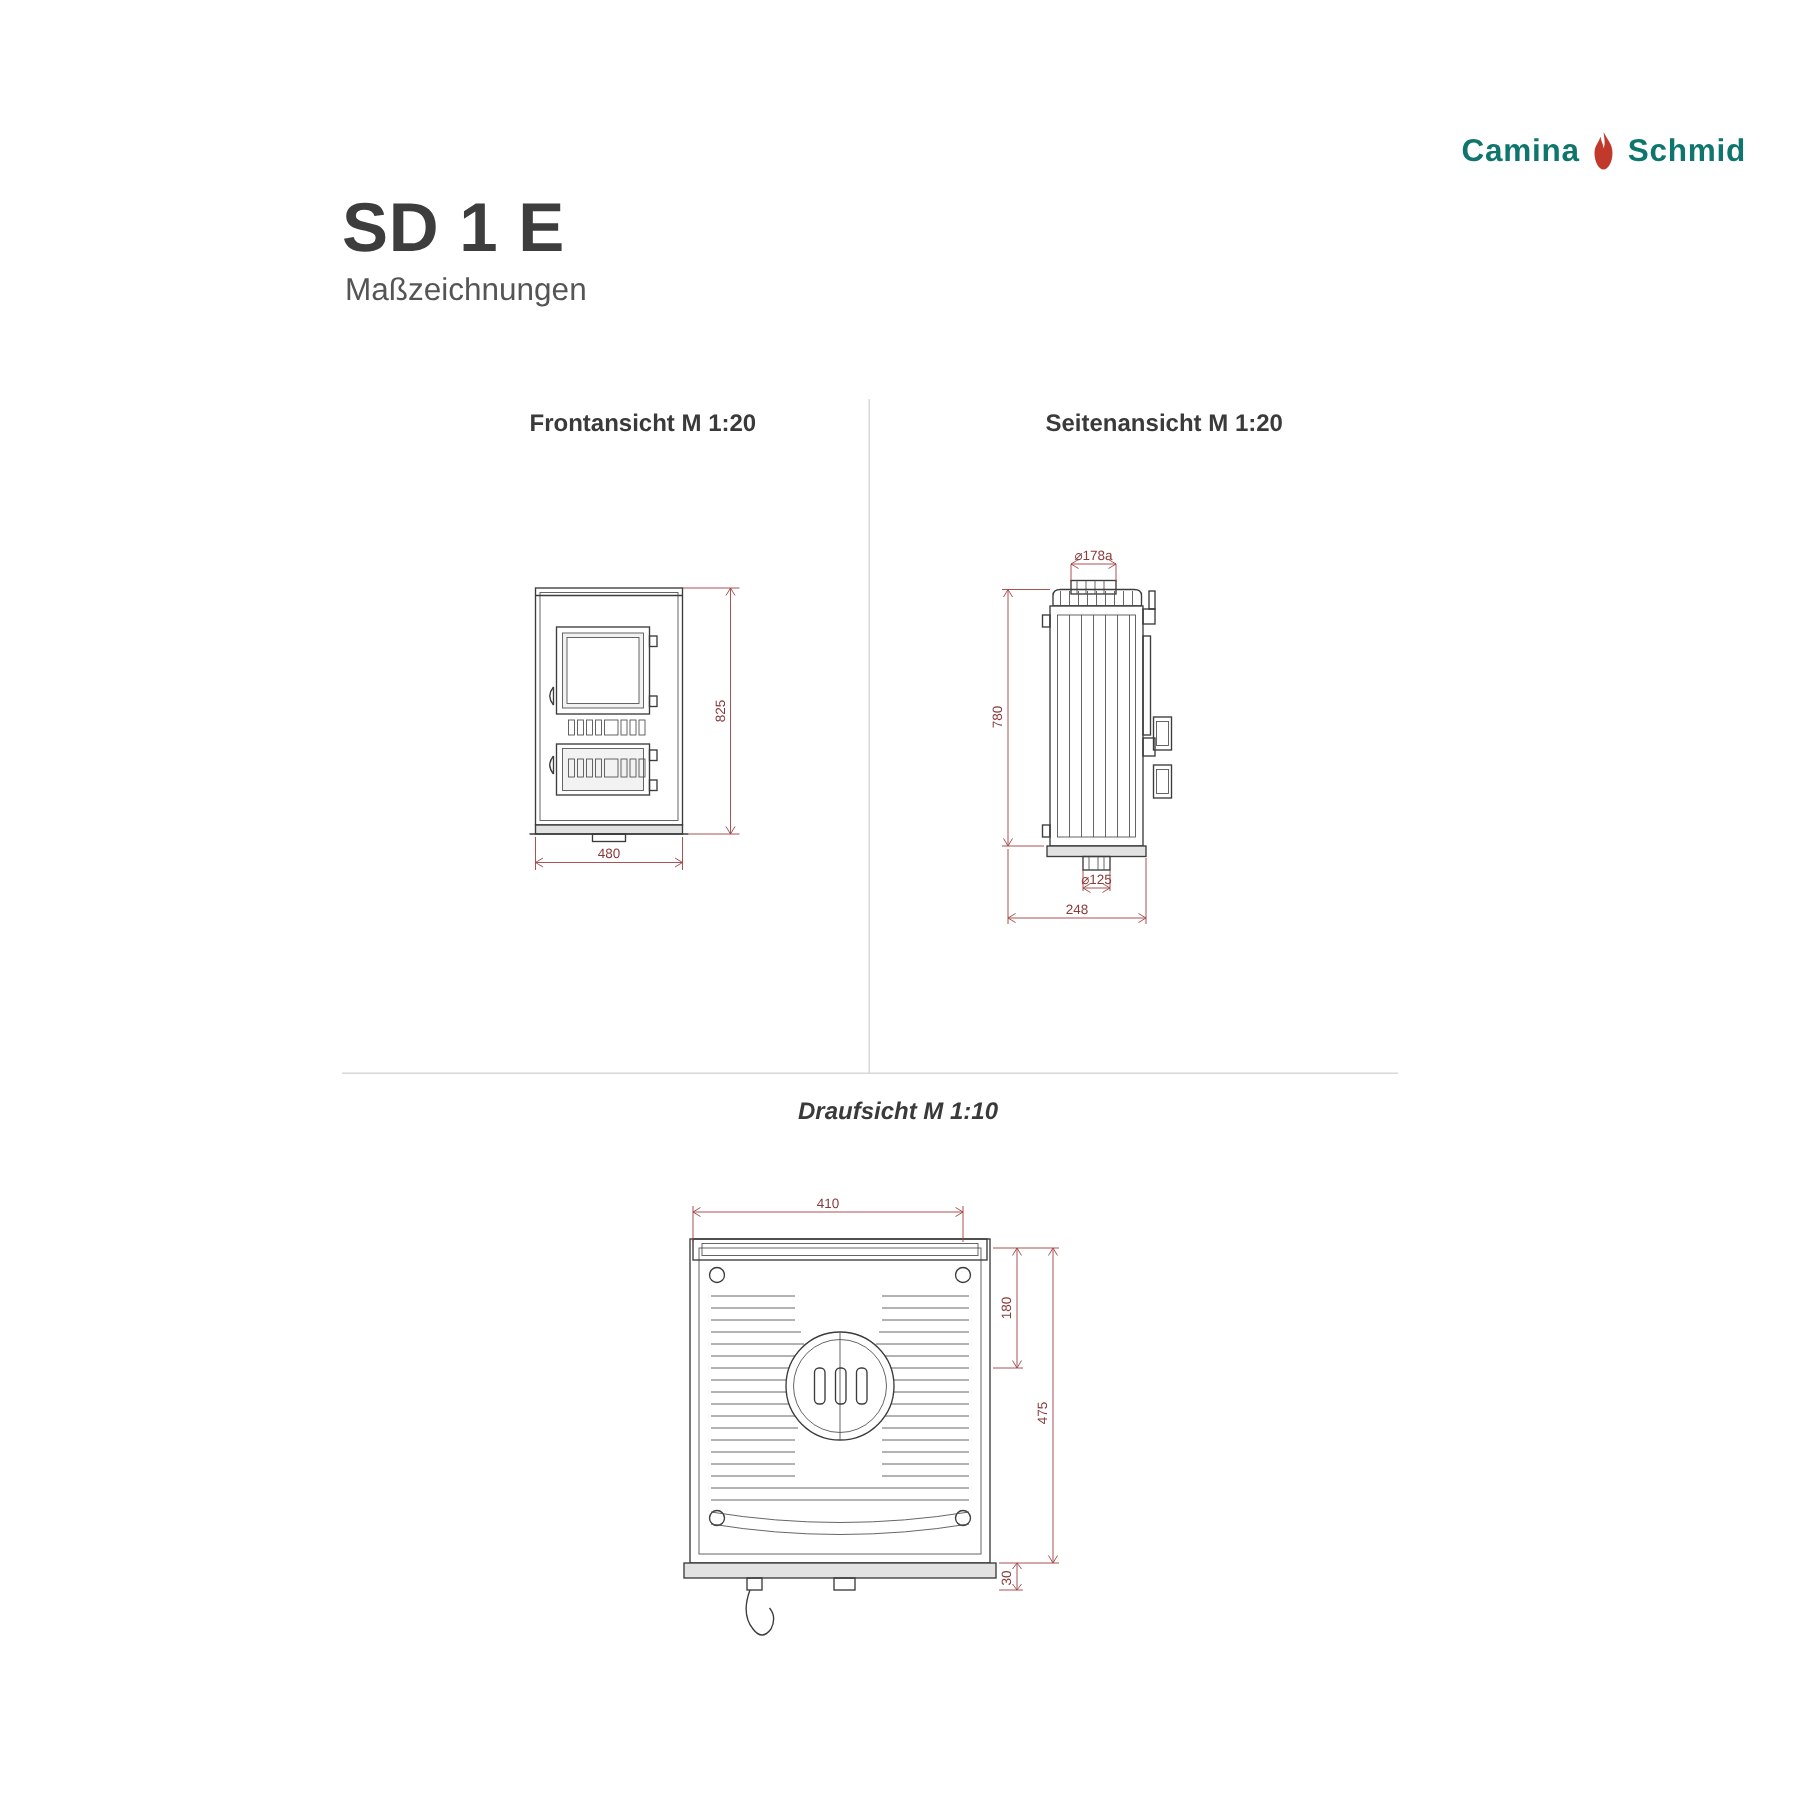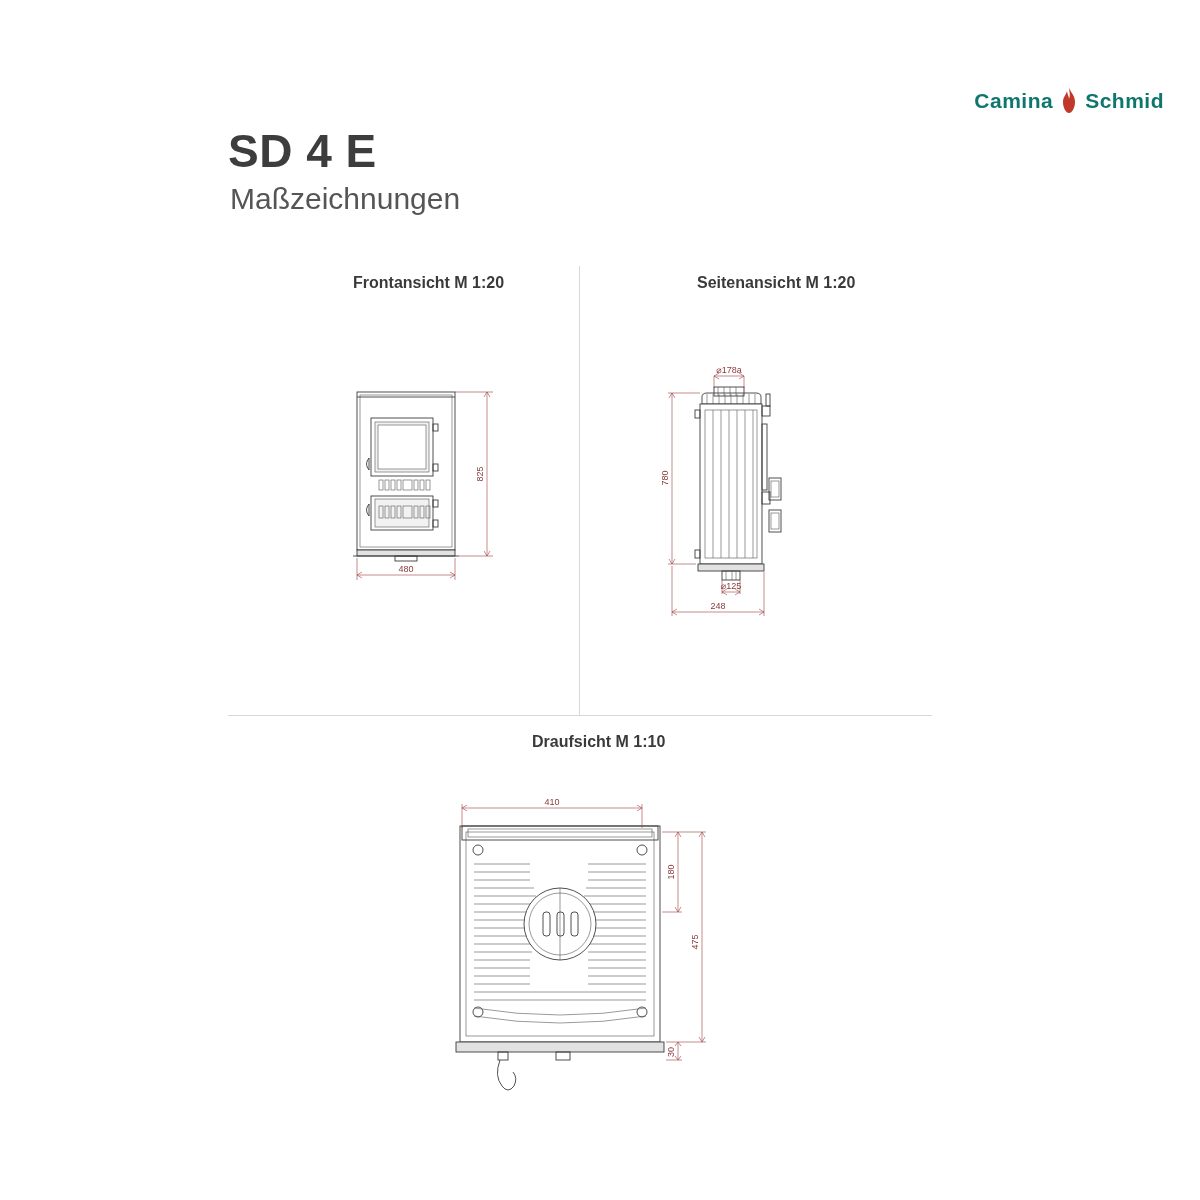--- a/index.html
+++ b/index.html
@@ -43,36 +43,36 @@
     top: 124px;
     font-size: 46px;
     font-weight: bold;
     color: #3d3d3d;
     letter-spacing: 0.5px;
   }
   .page-subtitle {
     position: absolute;
     left: 230px;
     top: 182px;
-    font-size: 30px;
+    font-size: 21px;
     color: #555555;
     font-weight: normal;
   }
 
   
   .caption {
     position: absolute;
     font-size: 16px;
     font-weight: bold;
     color: #3a3a3a;
     white-space: nowrap;
   }
   #cap-front { left: 353px; top: 274px; }
   #cap-side  { left: 697px; top: 274px; text-align: center; }
-  #cap-top   { left: 532px; top: 733px; }
+  #cap-top   { left: 532px; top: 733px; font-style: italic; }
 
   
   .divider-v {
     position: absolute;
     left: 579px;
     top: 266px;
     width: 1px;
     height: 450px;
     background: #d8d8d8;
   }
@@ -110,21 +110,21 @@
 <div class="brand">
   <span>Camina</span>
   <span class="flame">
     <svg width="18" height="26" viewBox="0 0 18 26">
       <path d="M9 0 C12 6 15 8 15 14 C15 20 12 25 9 25 C6 25 3 20 3 14 C3 9 6 7 7 3 C7.5 7 9 8 9 11 C10.5 8 9.5 4 9 0 Z" fill="#c0392b"></path>
     </svg>
   </span>
   <span>Schmid</span>
 </div>
 
-<div class="page-title">SD 4 E</div>
+<div class="page-title">SD 1 E</div>
 <div class="page-subtitle">Maßzeichnungen</div>
 
 <div class="divider-v"></div>
 <div class="divider-h"></div>
 
 <div class="caption" id="cap-front">Frontansicht M 1:20</div>
 <div class="caption" id="cap-side">Seitenansicht M 1:20</div>
 <div class="caption" id="cap-top">Draufsicht M 1:10</div>
 
 <div class="dwg" id="dwg-front">

